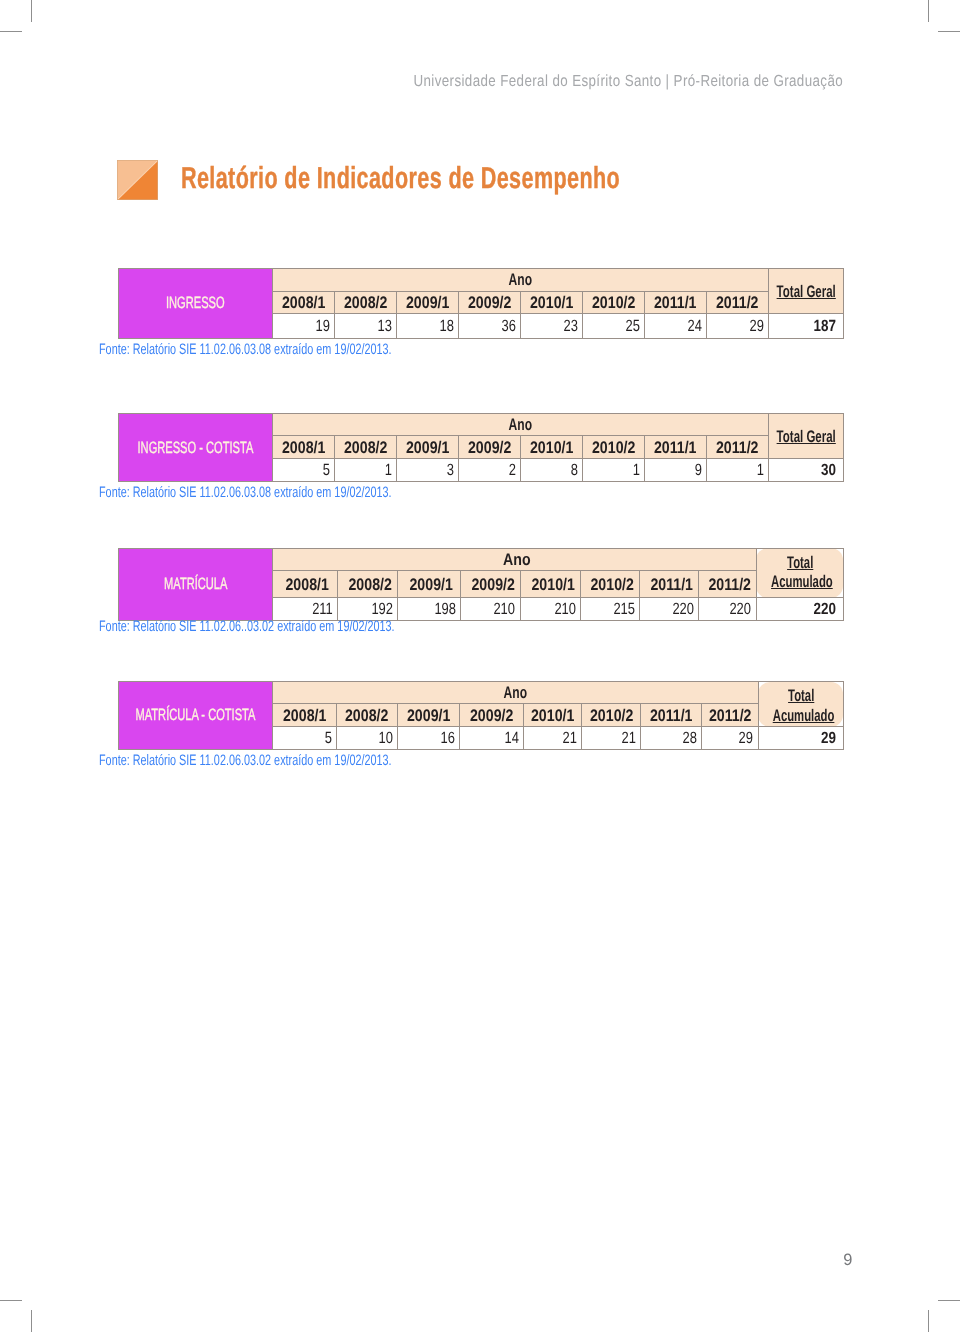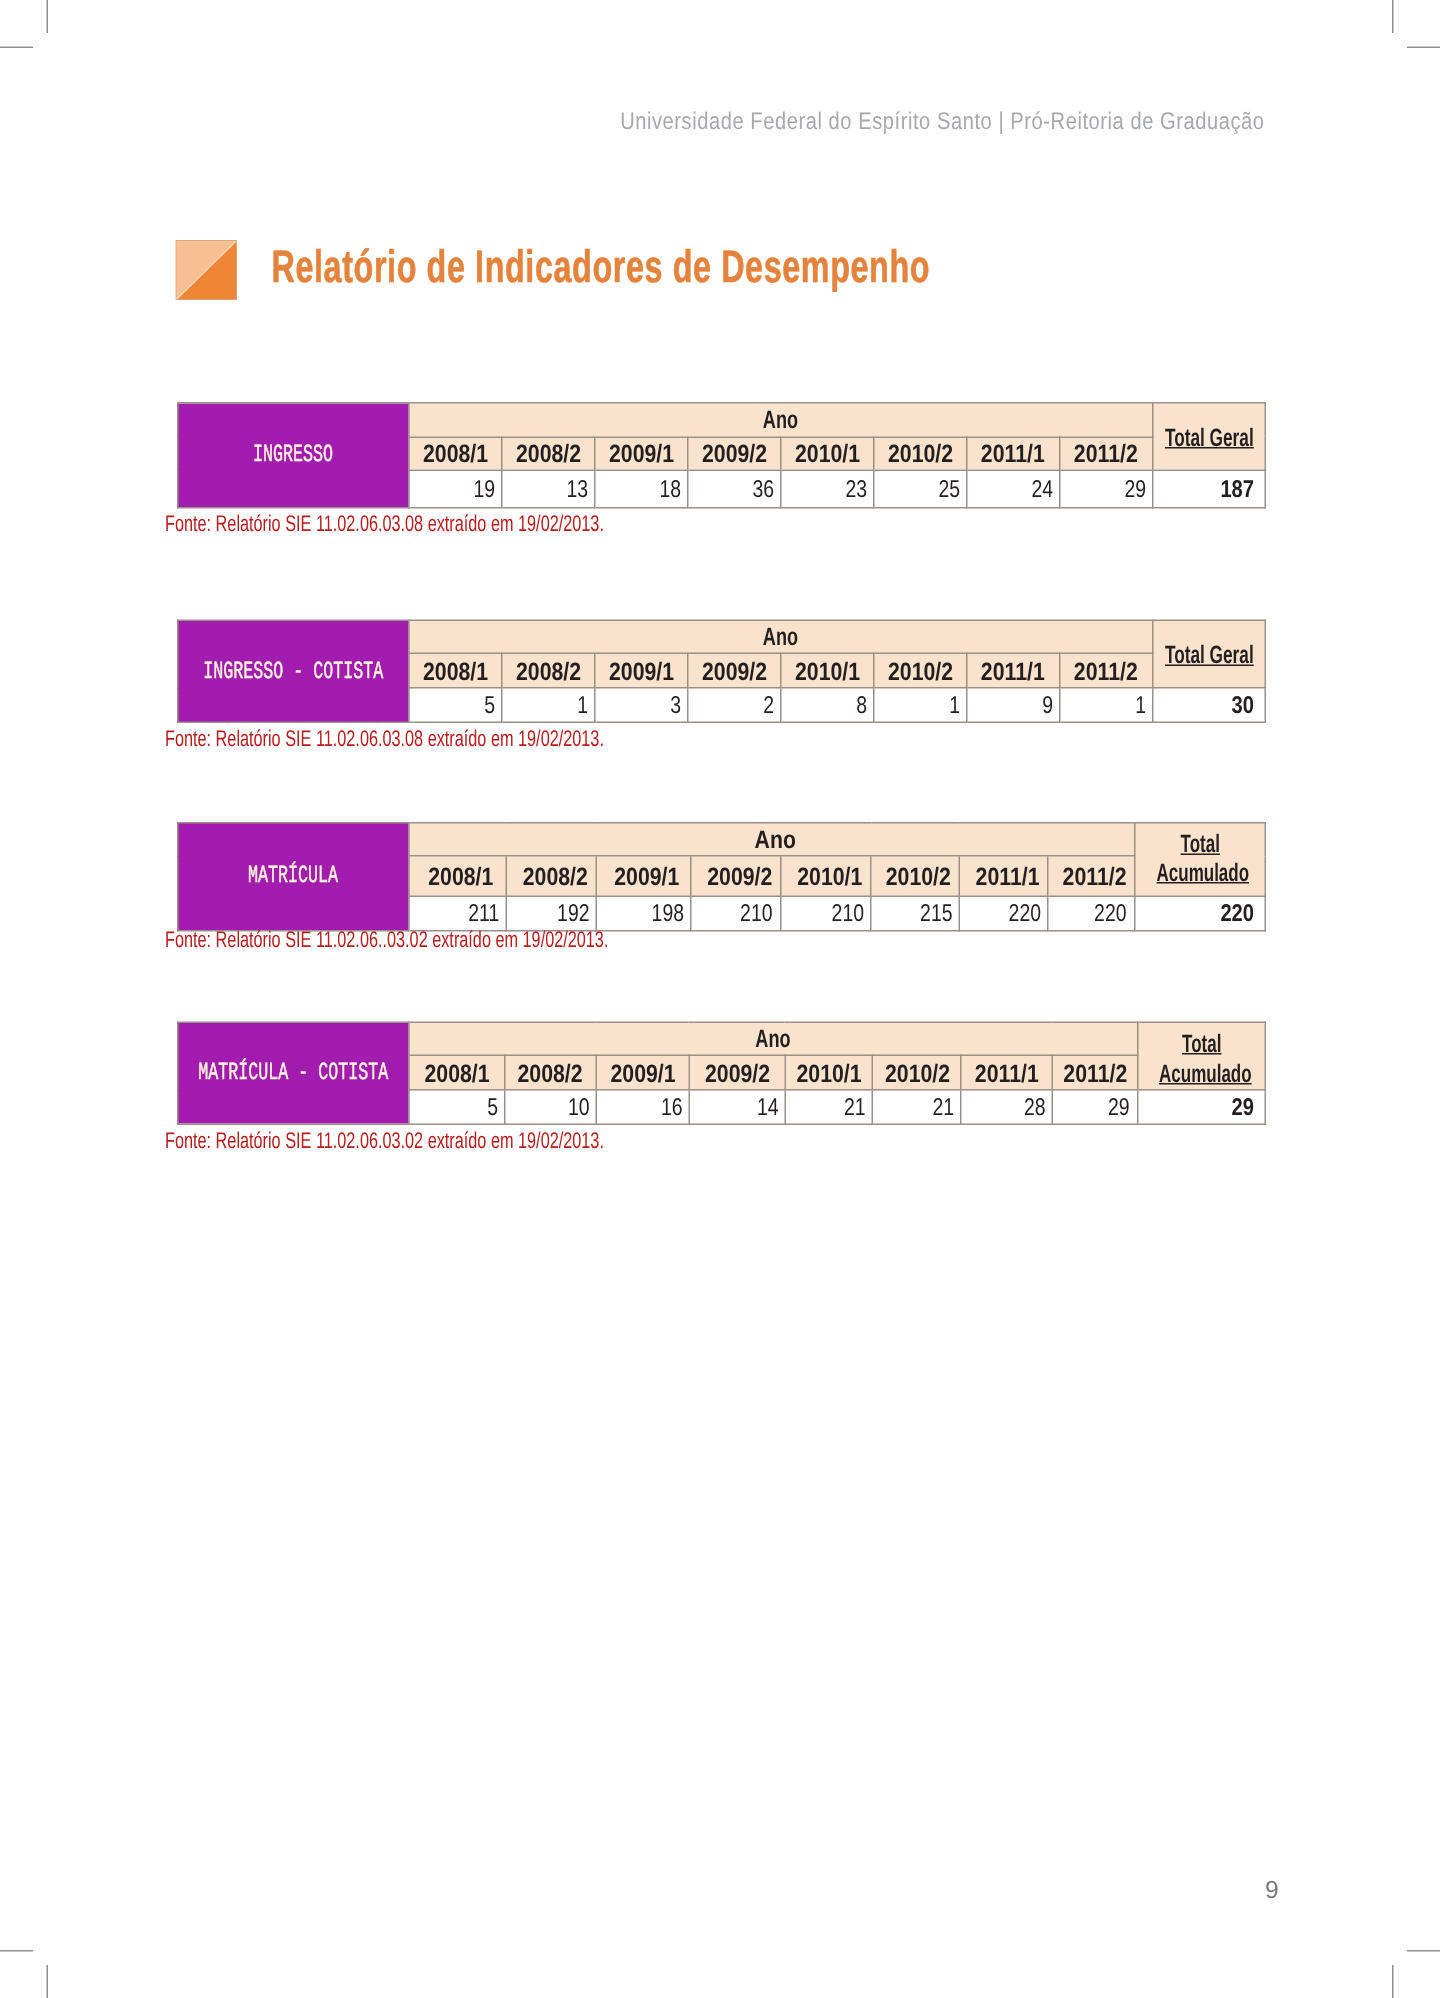--- a/index.html
+++ b/index.html
@@ -15,48 +15,48 @@
 
   .doc-title{position:absolute;left:181.3px;top:167.5px;color:#e5833c;
     font-size:30.3px;font-weight:bold;white-space:nowrap;line-height:21px;
     -webkit-text-stroke:0.4px #e5833c;paint-order:stroke fill;}
   .doc-title .cond{transform:scaleX(0.7118);letter-spacing:0.55px;}
 
   .title-icon{position:absolute;left:117px;top:160px;width:41px;height:40px;}
 
   .tbl{position:absolute;border-collapse:collapse;table-layout:fixed;}
   .tbl td{border:1px solid #9a9089;padding:0;vertical-align:middle;}
-  .tbl .lbl{background:#a21caf;color:#fdf4dc;font-size:16.4px;
+  .tbl .lbl{background:#d946ef;color:#fdf4dc;font-size:16.4px;
     white-space:nowrap;line-height:1;
-    -webkit-text-stroke:0.35px #fdf4dc;paint-order:stroke fill;font-family:Liberation Mono, monospace;}
+    -webkit-text-stroke:0.35px #fdf4dc;paint-order:stroke fill;}
   .tbl .lbl .lblbox{display:flex;align-items:center;justify-content:center;
     width:154.5px;height:100%;overflow:visible;}
   .tbl .lbl .cond{flex:0 0 auto;transform:scaleX(0.678);transform-origin:center center;}
   .tbl .cbox{display:flex;align-items:center;justify-content:center;
     width:100%;height:100%;overflow:visible;}
   .tbl .cbox .cond{flex:0 0 auto;}
   .tbl .hdr{background:#fae3cc;color:#231f20;text-align:center;font-weight:bold;
     font-size:16.8px;white-space:nowrap;line-height:1;padding-top:2px;}
   .tbl .hdr .cond{transform:scaleX(0.845);transform-origin:center center;}
   .tbl.t3 .hdr .cond{transform:translateX(2.5px) scaleX(0.845);}
   .tbl .grouphdr .cond{transform:scaleX(0.72);}
   .tbl .tothdr{white-space:nowrap;line-height:1.12;text-decoration:underline;}
   .tbl .tothdr.wrap{line-height:1.18;padding-top:4px;}
   .tbl .tothdr .cond{transform:scaleX(0.685);}
-  .tbl .tothdr.wrap{white-space:normal;}
+  .tbl .tothdr.wrap{white-space:normal;border-radius:12px;}
   .tbl .tothdr.wrap .cbox{display:block;}
   .tbl .tothdr.wrap .cond{white-space:normal;display:block;transform:scaleX(0.675);
     transform-origin:center center;text-align:center;}
   .tbl .val{background:#ffffff;color:#231f20;text-align:right;font-size:16.2px;
     padding-right:4.2px;white-space:nowrap;line-height:1;}
   .tbl .val .cond{transform:scaleX(0.80);transform-origin:right center;}
   .tbl .val.tot{font-weight:bold;padding-right:7.2px;text-decoration:underline;}
   .tbl .val.tot .cond{transform:scaleX(0.83);transform-origin:right center;}
 
-  .fonte{position:absolute;left:110px;color:#b91c1c;font-size:15.1px;white-space:nowrap;line-height:1;}
+  .fonte{position:absolute;left:99px;color:#3b82f6;font-size:15.1px;white-space:nowrap;line-height:1;}
   .fonte .cond{transform:scaleX(0.718);}
 
   .pagenum{position:absolute;color:#76787b;font-size:16.4px;line-height:1;}
 </style>
 </head>
 <body>
 
 <div class="cropmark" style="left:31px;top:0;width:1px;height:22px;"></div>
 <div class="cropmark" style="left:0;top:31px;width:22px;height:1px;"></div>
 <div class="cropmark" style="left:928px;top:0;width:1px;height:22px;"></div>

